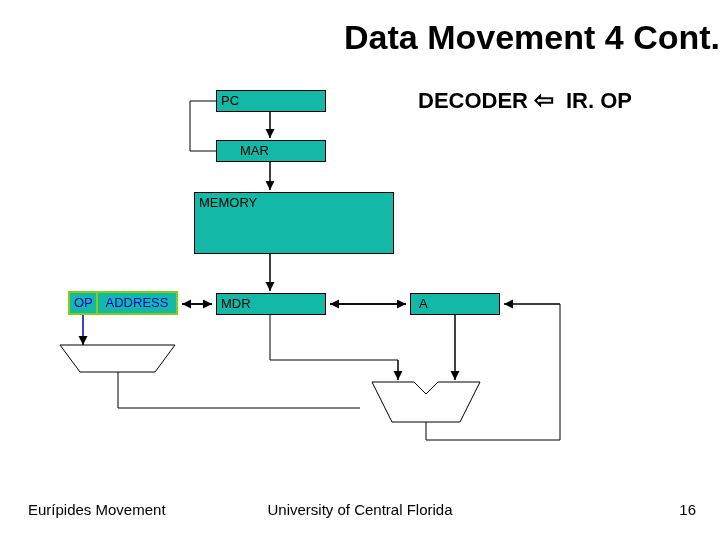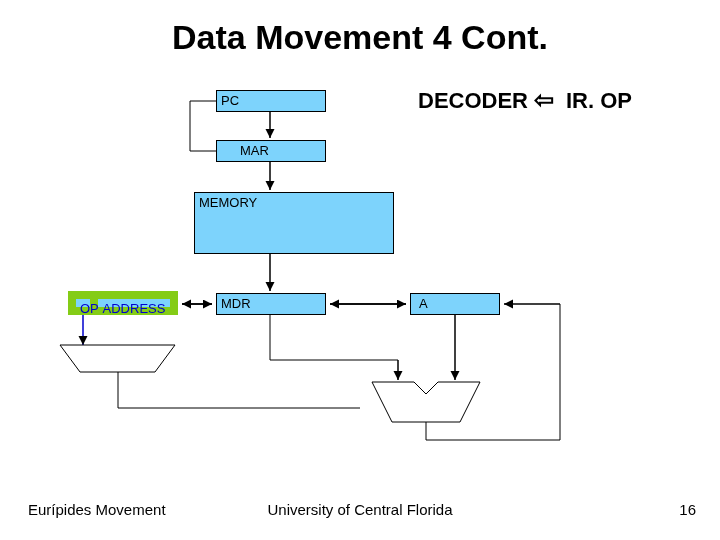--- a/index.html
+++ b/index.html
@@ -10,35 +10,35 @@
     background: #fff;
     font-family: Arial, Helvetica, sans-serif;
     position: relative;
     overflow: hidden;
   }
   .title {
     position: absolute;
     top: 18px;
     left: 0;
     width: 720px;
-    text-align: center;
+    text-align: right;
     font-size: 34px;
     font-weight: bold;
     color: #000;
   }
   .box {
     position: absolute;
     border: 1px solid #000;
-    background: #7dd3fc;
+    background: #14b8a6;
     font-size: 13px;
     padding: 2px 4px;
     box-sizing: border-box;
   }
   .blue-box {
-    border: 8px solid #84cc16;
+    border: 2px solid #84cc16;
     color: #0000cc;
   }
   .label-sub {
     position: absolute;
     font-size: 22px;
     font-weight: bold;
     color: #000;
   }
   .footer-left {
     position: absolute;

